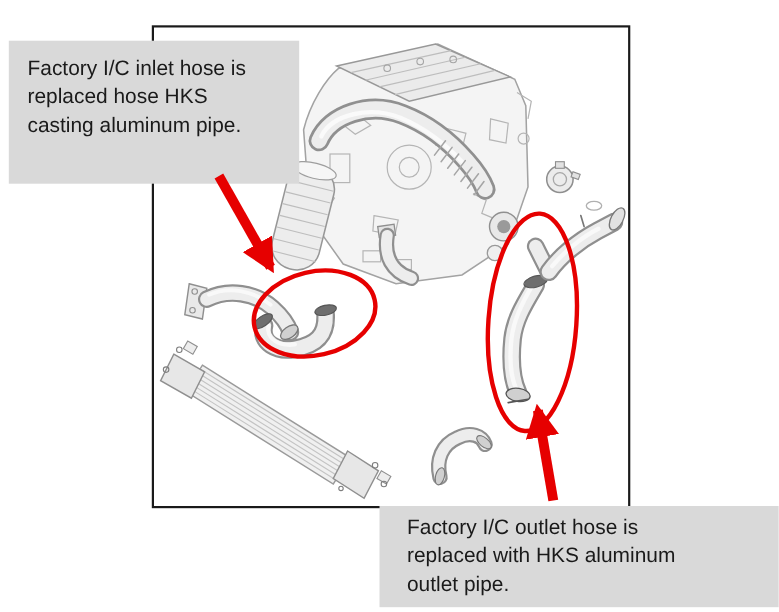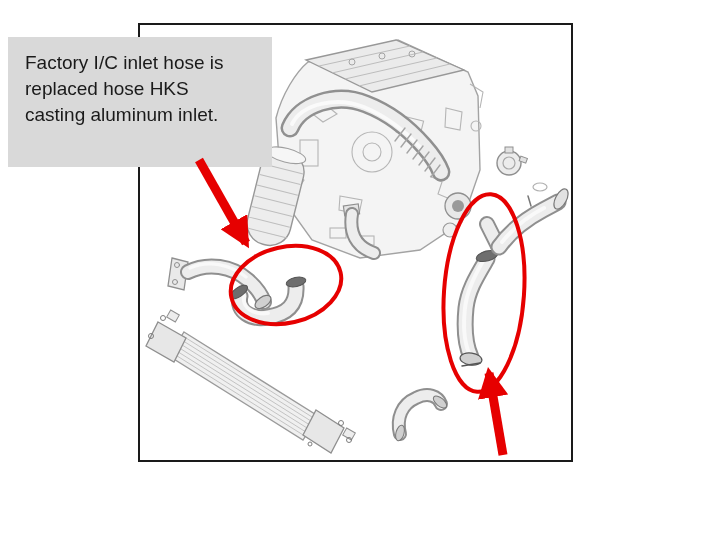--- a/index.html
+++ b/index.html
@@ -167,23 +167,28 @@
       <rect x="505" y="147" width="8" height="6" fill="#e2e2e2" stroke="#8f8f8f" stroke-width="1"></rect>
       <rect x="520" y="157" width="7" height="5" transform="rotate(20 523 159)" fill="#e2e2e2" stroke="#8f8f8f" stroke-width="1"></rect>
     </g>
 
     <ellipse cx="540" cy="187" rx="7" ry="4" fill="none" stroke="#b0b0b0" stroke-width="1.2"></ellipse>
   </svg>
 
   <div class="callout" id="callout-inlet">
     <div>Factory I/C inlet hose is</div>
     <div>replaced hose HKS</div>
-    <div>casting aluminum inlet.</div>
+    <div>casting aluminum pipe.</div>
   </div>
 
+  <div class="callout" id="callout-outlet">
+    <div>Factory I/C outlet hose is</div>
+    <div>replaced with HKS aluminum</div>
+    <div>outlet pipe.</div>
+  </div>
 
   <svg width="708" height="556" viewBox="0 0 708 556">
     <defs>
       <marker id="ah" viewBox="0 0 4 4" markerWidth="3.4" markerHeight="3.4" refX="3.2" refY="2" orient="auto" markerUnits="strokeWidth">
         <path d="M0,0 L4,2 L0,4 Z" fill="#e60000"></path>
       </marker>
     </defs>
     <ellipse cx="286" cy="285" rx="56" ry="38" transform="rotate(-13 286 285)" fill="none" stroke="#e60000" stroke-width="4"></ellipse>
     <ellipse cx="484" cy="293" rx="40" ry="99" transform="rotate(4 484 293)" fill="none" stroke="#e60000" stroke-width="4"></ellipse>
     <line x1="199" y1="160" x2="246" y2="243" stroke="#e60000" stroke-width="9" marker-end="url(#ah)"></line>

